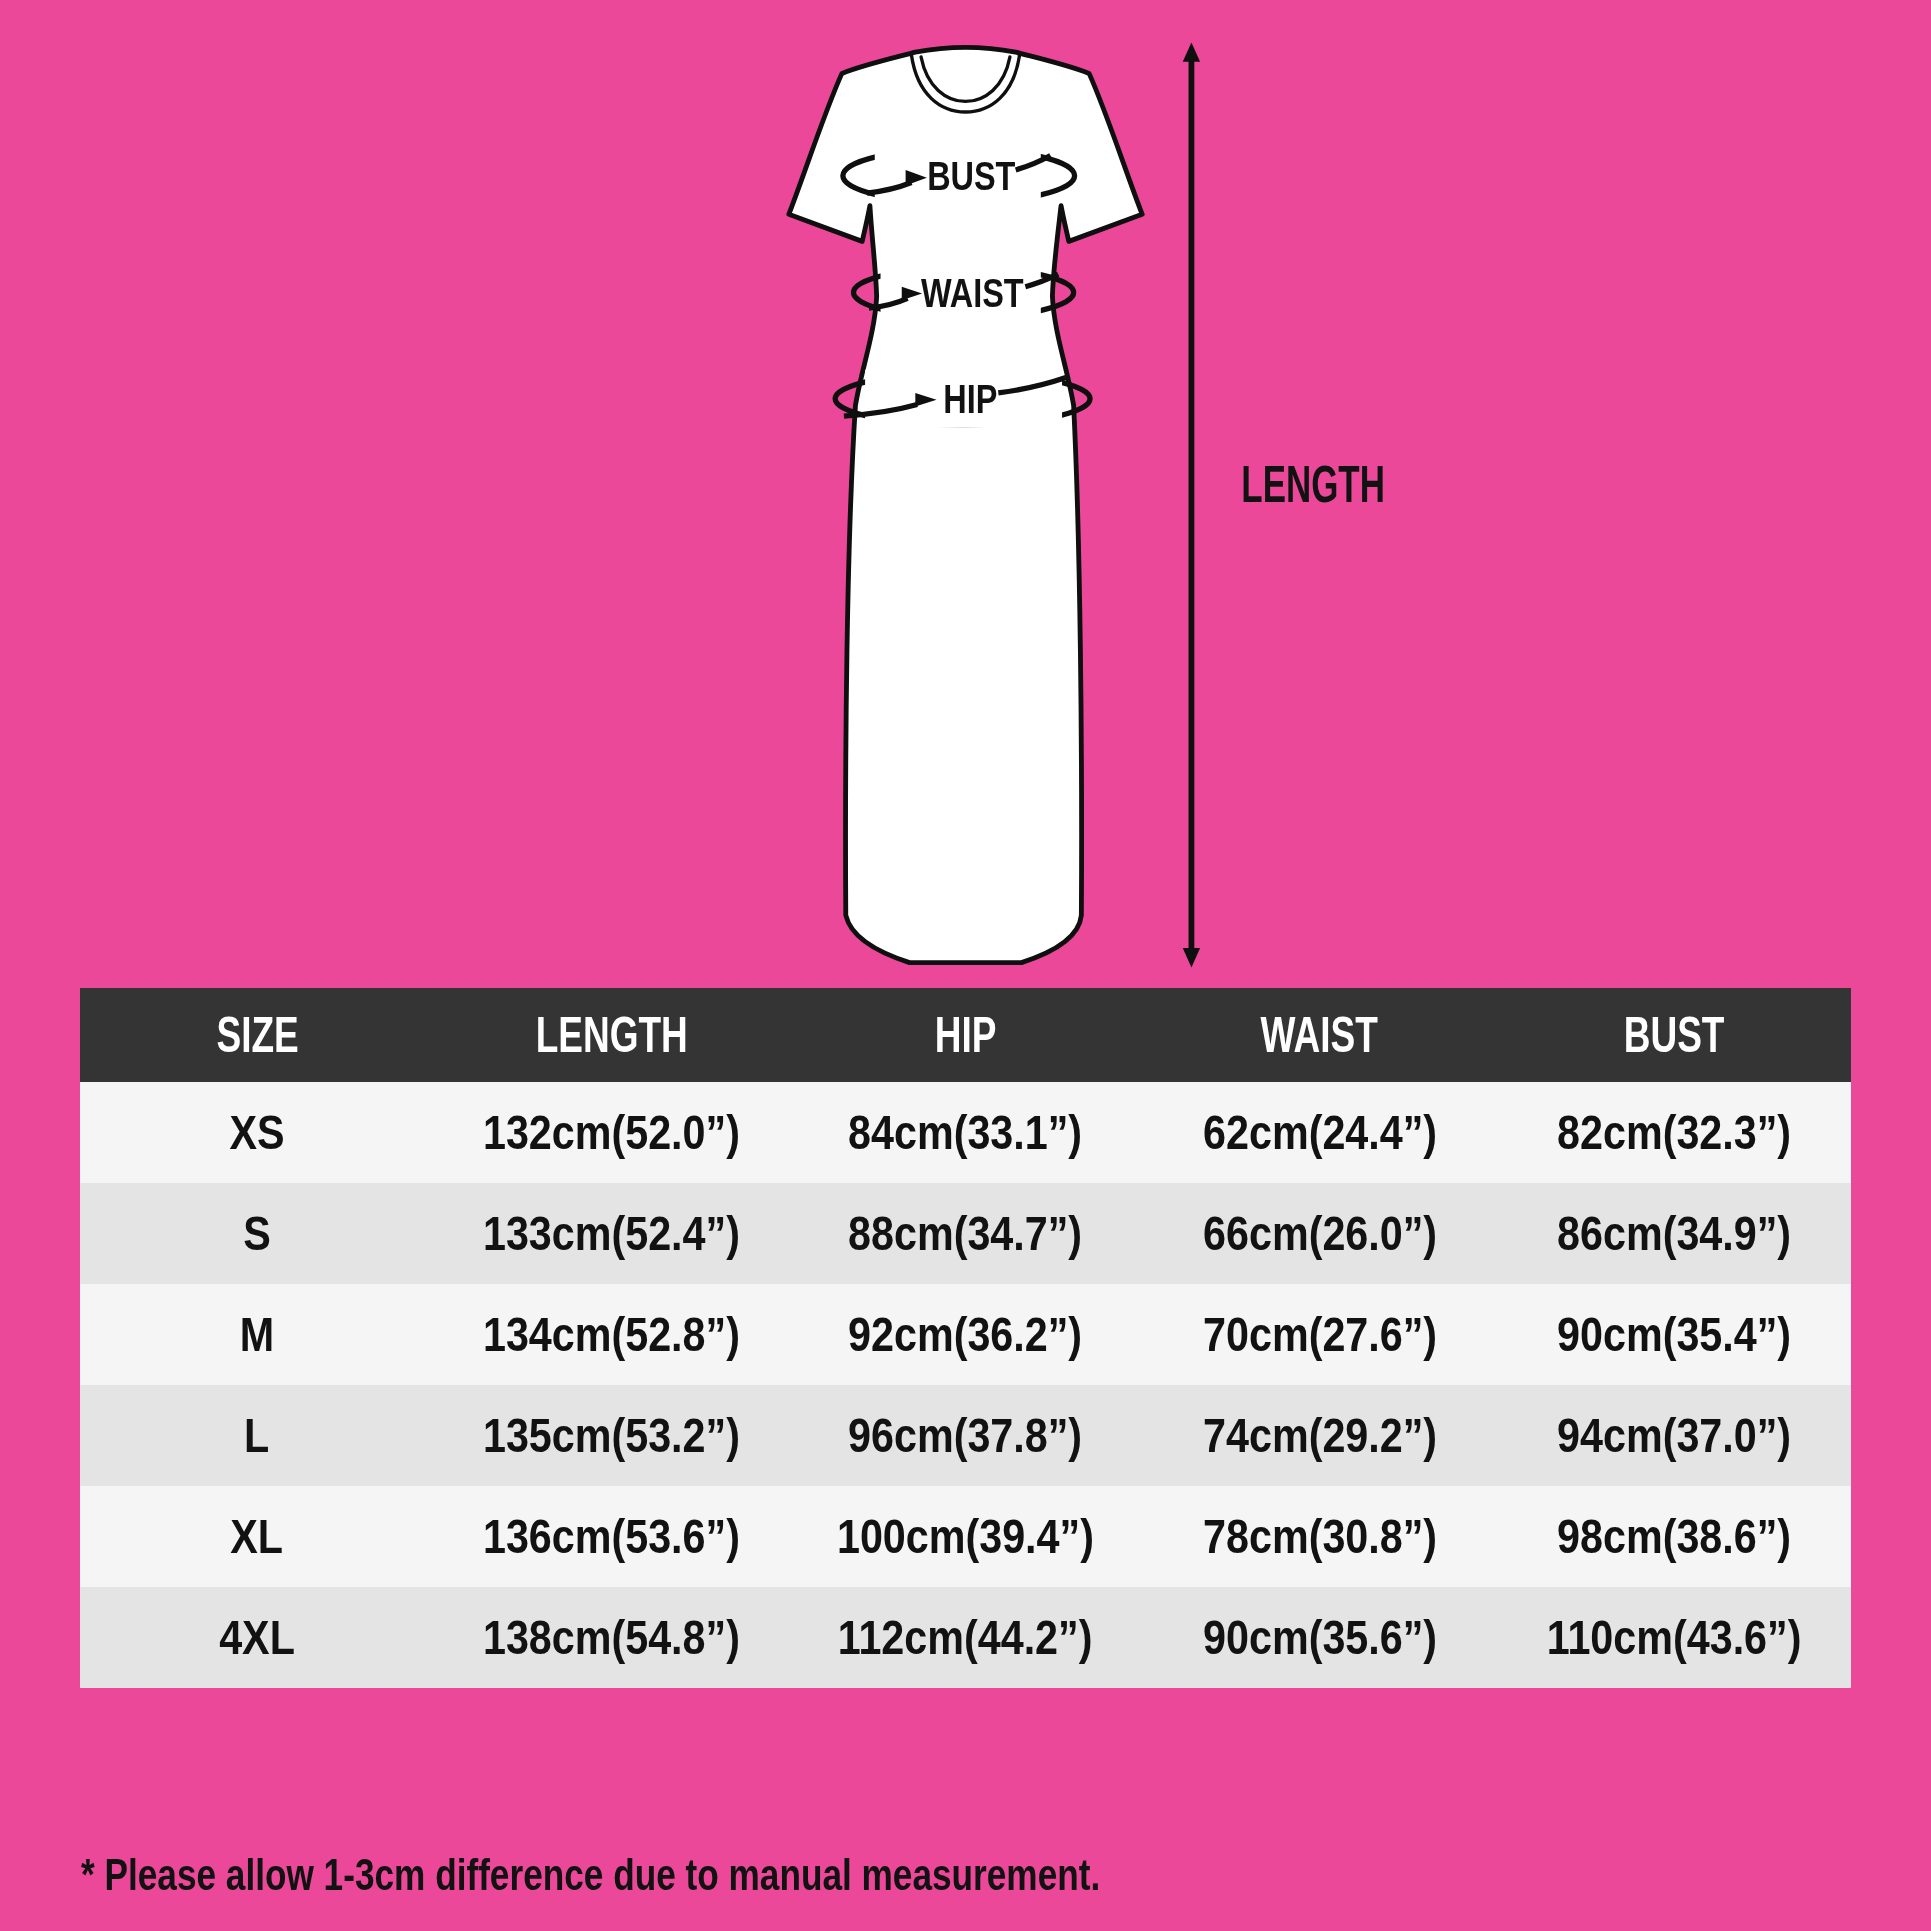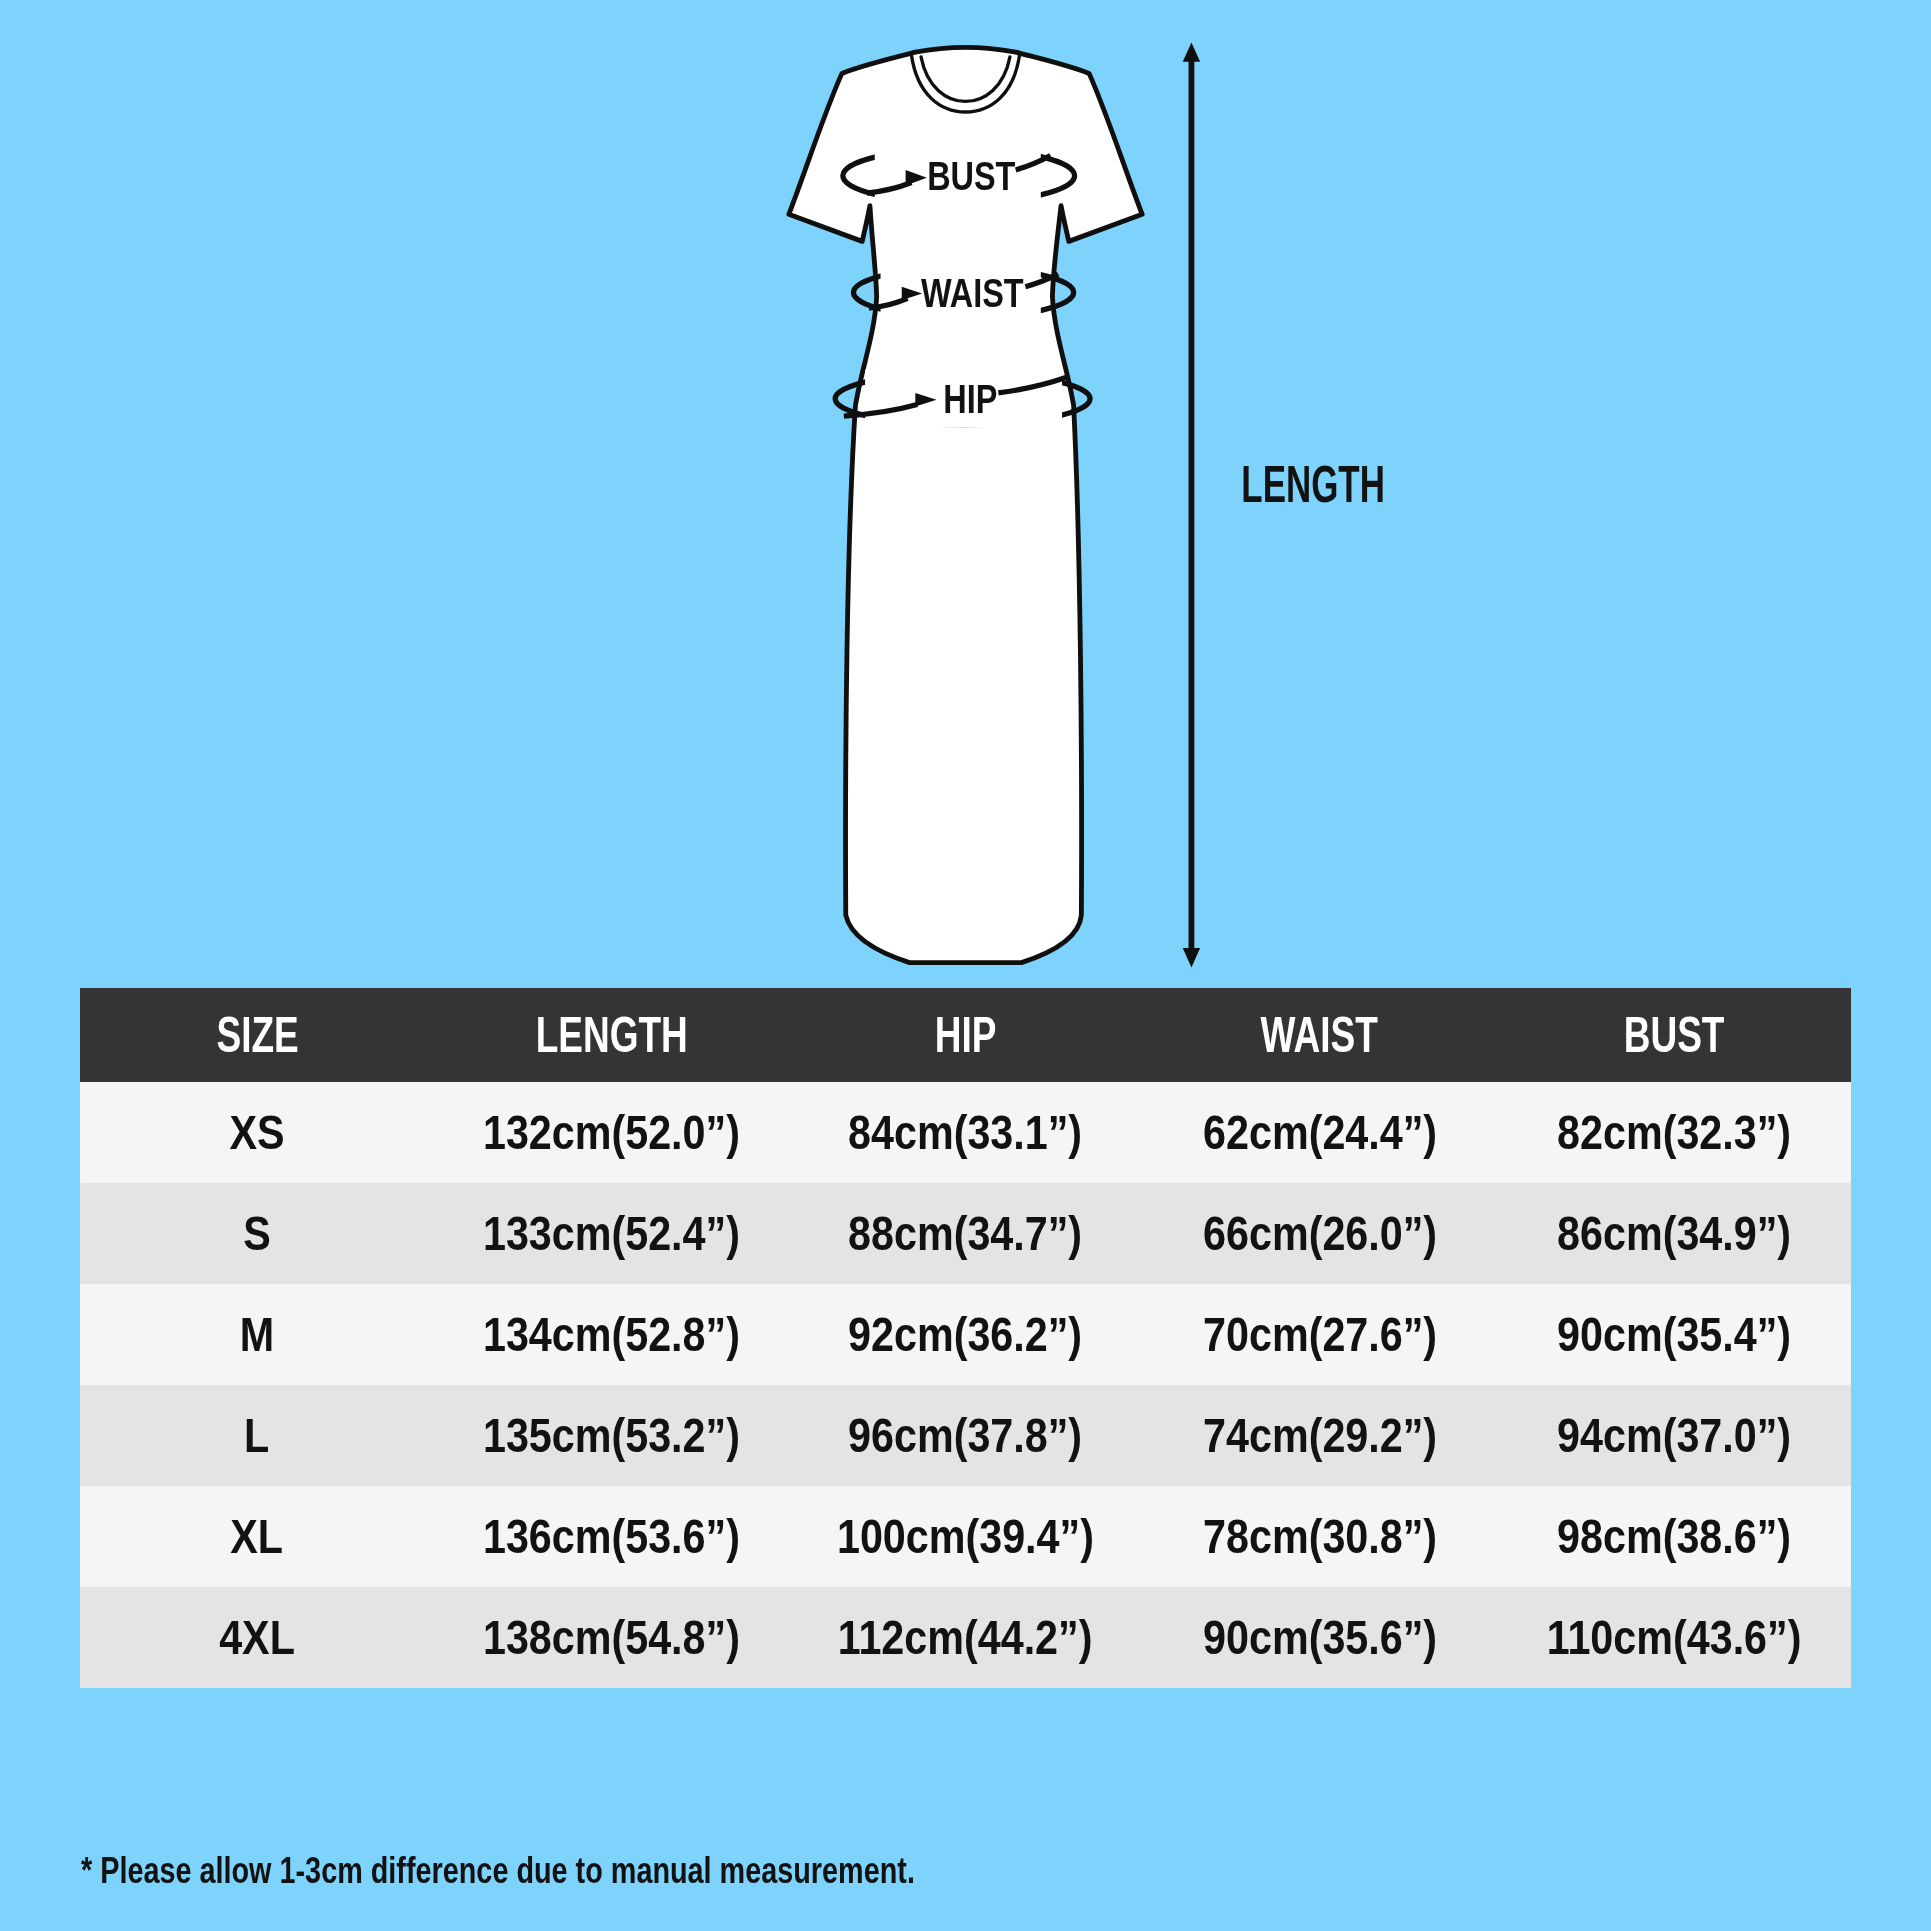--- a/index.html
+++ b/index.html
@@ -8,21 +8,21 @@
     --c-row-light:#f5f5f6;
     --c-row-dark:#e4e4e4;
     --c-text:#121212;
     --c-line:#0f0f0f;
   }
   *{margin:0;padding:0;box-sizing:border-box;}
   html,body{background:#ffffff;}
   .canvas{
     position:relative;
     width:1931px;height:1931px;
-    background:#7dd3fc;
+    background:#ec4899;
     overflow:hidden;
     font-family:"Liberation Sans","DejaVu Sans",sans-serif;
   }
   
   .diagram-svg{position:absolute;left:0;top:0;width:1931px;height:1931px;}
   .diagram-svg text{
     font-family:"Liberation Sans","DejaVu Sans",sans-serif;
     font-weight:700;
     fill:var(--c-text);
   }
@@ -46,21 +46,21 @@
   
   .cx{
     display:inline-block;white-space:nowrap;
     transform:scaleX(var(--sx,0.86));
     transform-origin:50% 50%;
   }
   .size-table th .cx{--sx:0.74;}
   
   .footnote{
     position:absolute;left:81px;top:1850px;
-    font-size:36px;font-weight:700;color:var(--c-text);
+    font-size:44px;font-weight:700;color:var(--c-text);
     white-space:nowrap;
   }
   .footnote .cx{--sx:0.80;transform-origin:0 50%;}
 </style>
 </head>
 <body>
 
 <div class="canvas">
 
   <svg class="diagram-svg" viewBox="0 0 2000 2000">

